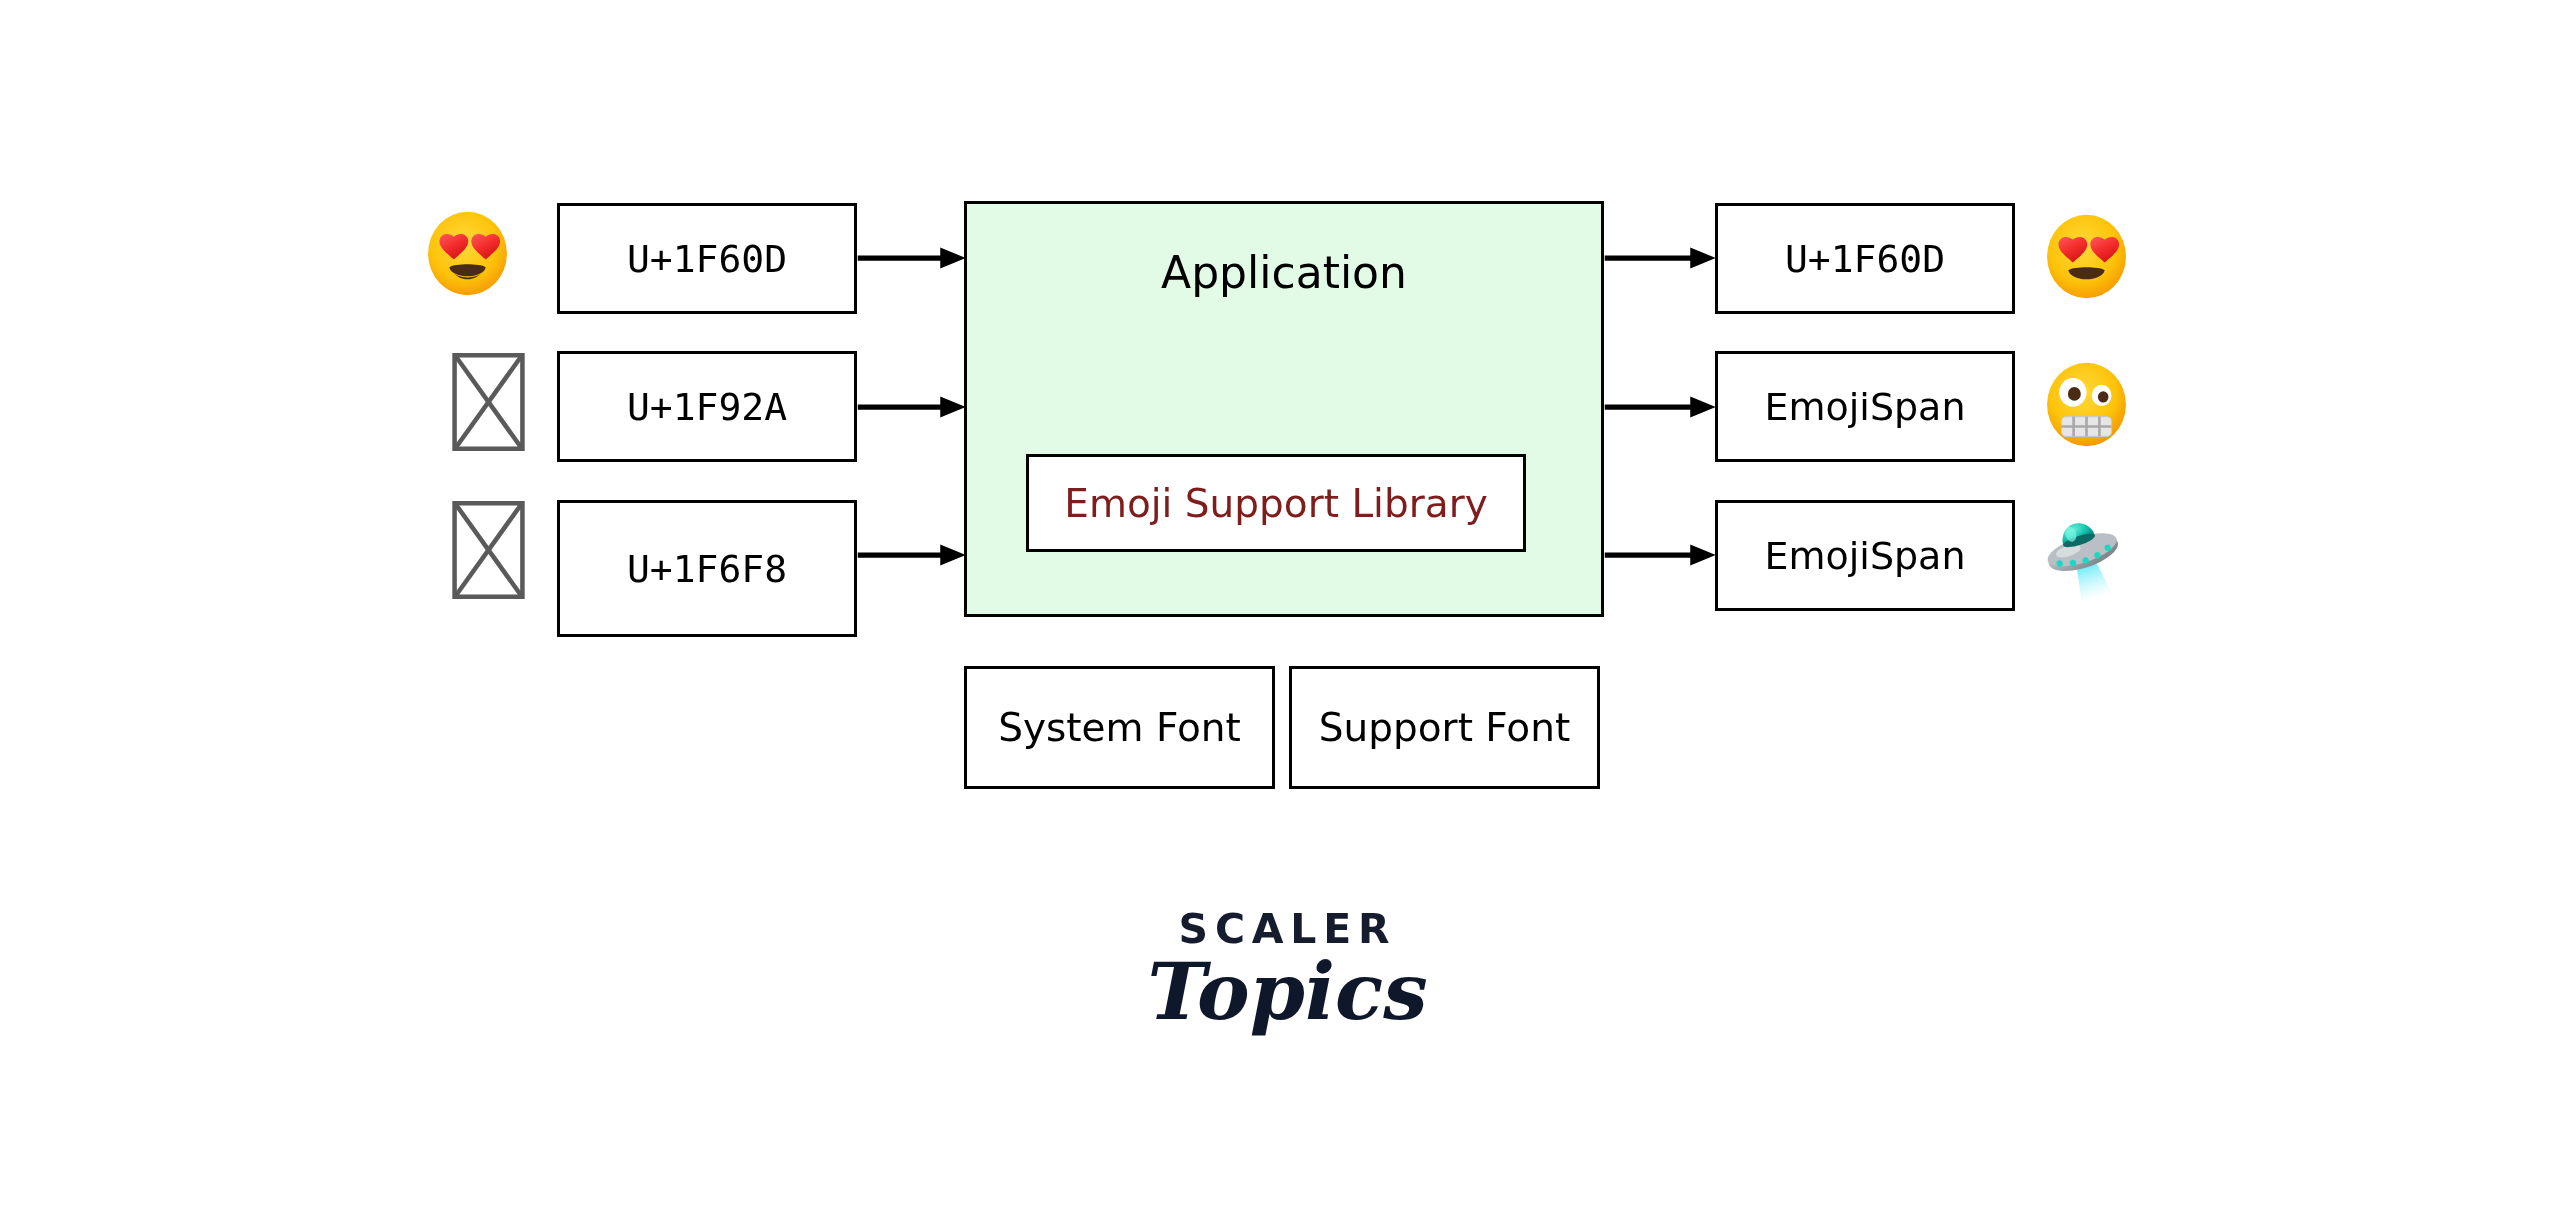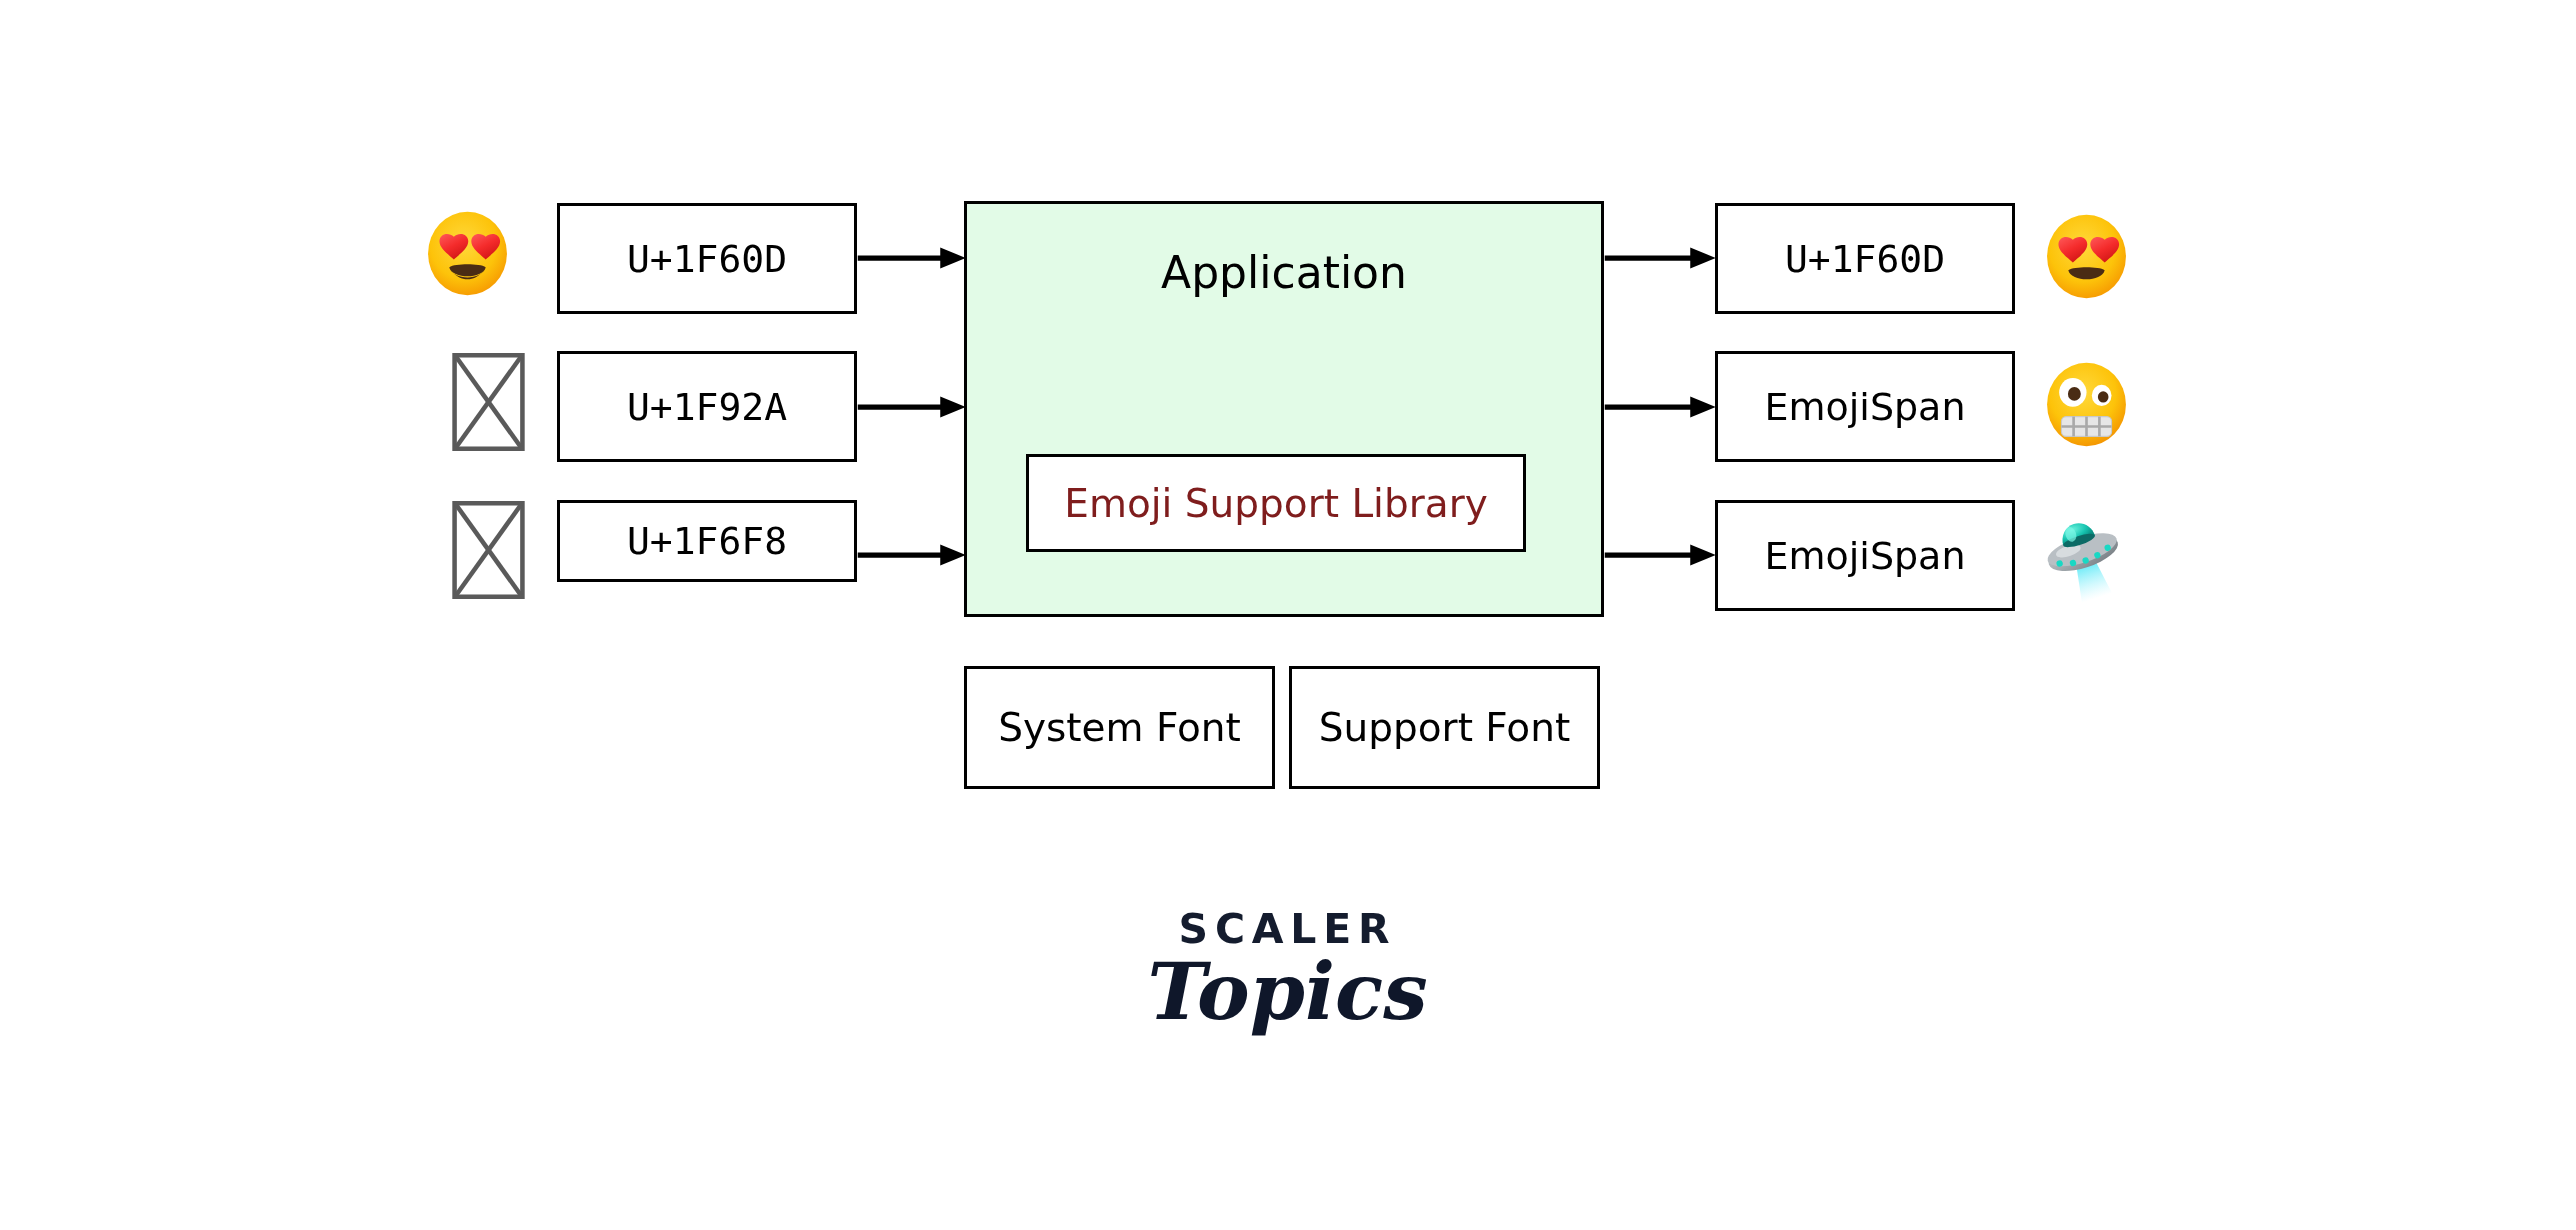--- a/index.html
+++ b/index.html
@@ -173,21 +173,21 @@
   </div>
 
   <div class="box" style="left:557px; top:203px; width:300px; height:111px;">
     <span class="box-label codepoint-label">U+1F60D</span>
   </div>
 
   <div class="box" style="left:557px; top:351px; width:300px; height:111px;">
     <span class="box-label codepoint-label">U+1F92A</span>
   </div>
 
-  <div class="box" style="left:557px; top:500px; width:300px; height:82px;">
+  <div class="box" style="left:557px; top:500px; width:300px; height:137px;">
     <span class="box-label codepoint-label">U+1F6F8</span>
   </div>
 
   <div class="arrow" style="left:857px; top:243px; width:111px; height:30px;">
     <svg width="111" height="30" viewBox="0 0 146 40">
       <line x1="0" y1="20" x2="114" y2="20" stroke="#000000" stroke-width="7"></line>
       <polygon points="110,6 144,20 110,34" fill="#000000"></polygon>
     </svg>
   </div>
   <div class="arrow" style="left:857px; top:392px; width:111px; height:30px;">

